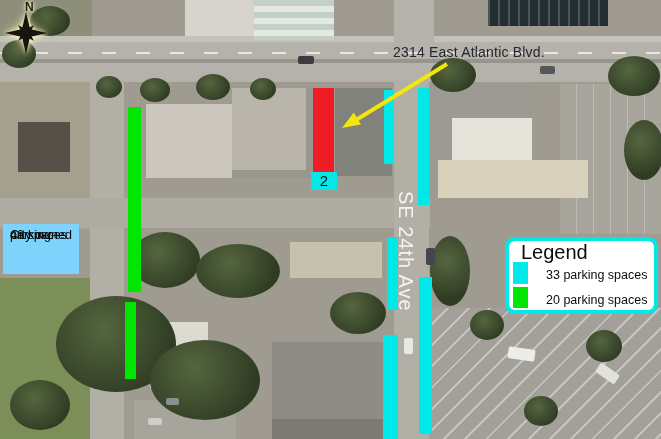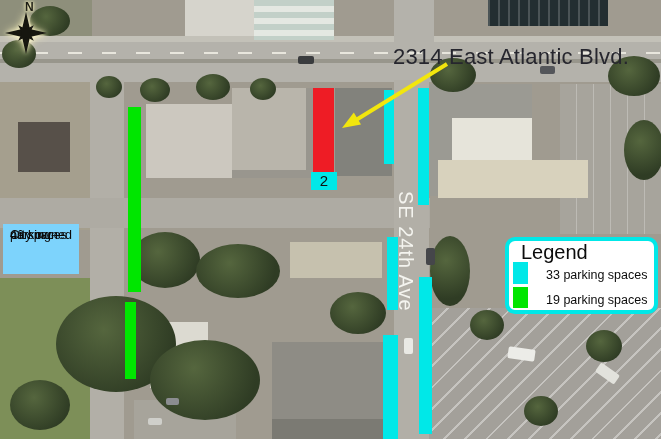--- a/index.html
+++ b/index.html
@@ -55,21 +55,21 @@
   .bar-green-2{left:125px;top:302px;width:11px;height:77px;}
   .bar-red{left:313px;top:88px;width:21px;height:85px;}
   .bar-cyan-a{left:384px;top:90px;width:10px;height:74px;}
   .bar-cyan-b{left:418px;top:88px;width:11px;height:117px;}
   .bar-cyan-c{left:387px;top:237px;width:11px;height:73px;}
   .bar-cyan-d{left:419px;top:277px;width:13px;height:157px;}
   .bar-cyan-e{left:383px;top:335px;width:15px;height:104px;}
   .marker2{left:311px;top:172px;width:26px;height:18px;color:#101010;
     font-size:15px;line-height:18px;text-align:center;}
   .addr{left:393px;top:44px;width:180px;white-space:nowrap;color:#26262e;
-    font-size:22px;letter-spacing:.2px;}
+    font-size:14px;letter-spacing:.2px;}
   .street{left:394px;top:191px;height:126px;color:#f4f4ef;font-size:20px;
     writing-mode:vertical-rl;letter-spacing:1px;}
   .citybox{left:3px;top:224px;width:76px;height:50px;color:#0a0a0a;
     font-size:12.5px;line-height:16px;padding:3px 0 0 7px;}
   .citybox span{position:static;display:block;}
   .legend{left:505px;top:237px;width:153px;height:77px;background:#ffffff;
     border:4px solid #00e8e8;border-radius:10px;}
   .legend-title{left:12px;top:0px;color:#0c0c0c;font-size:20px;text-align:right;}
   .sw1{left:4px;top:21px;width:15px;height:22px;}
   .sw2{left:4px;top:46px;width:15px;height:21px;}
@@ -170,21 +170,21 @@
     <span>City owned</span>
     <span>parking-</span>
     <span>46 spaces</span>
   </div>
 
   <div class="legend" style="border-color: rgb(0, 232, 232);">
     <div class="legend-title">Legend</div>
     <div class="sw1" style="background-color: rgb(0, 232, 232);"></div>
     <div class="lb lb1">33 parking spaces</div>
     <div class="sw2" style="background-color: rgb(0, 230, 0);"></div>
-    <div class="lb lb2">19 parking spaces</div>
+    <div class="lb lb2">20 parking spaces</div>
   </div>
 
   <div class="compass">
     <span class="compass-n">N</span>
     <svg class="compass-star" width="44" height="44" viewBox="0 0 44 44">
       <polygon points="22,1 26,18 43,22 26,26 22,43 18,26 1,22 18,18" fill="#16160f"></polygon>
       <polygon points="22,18 29.8,14.2 26,22 29.8,29.8 22,26 14.2,29.8 18,22 14.2,14.2" fill="#16160f"></polygon>
     </svg>
   </div>
 

